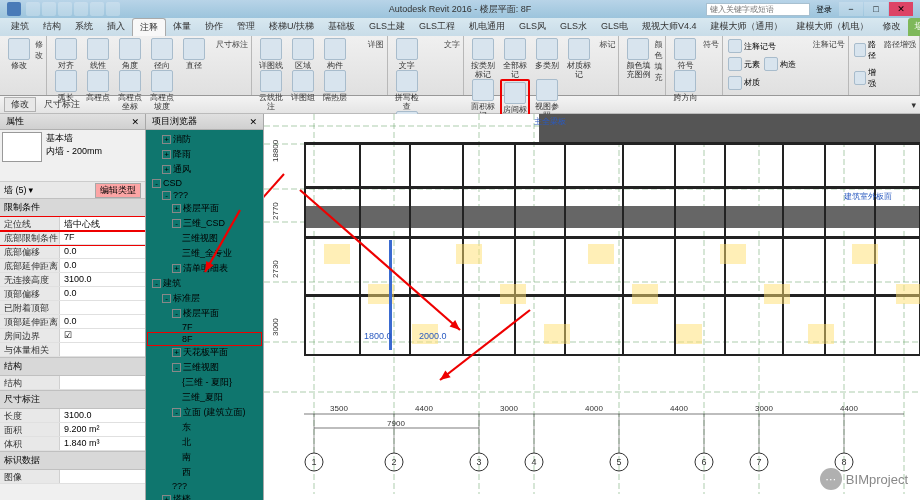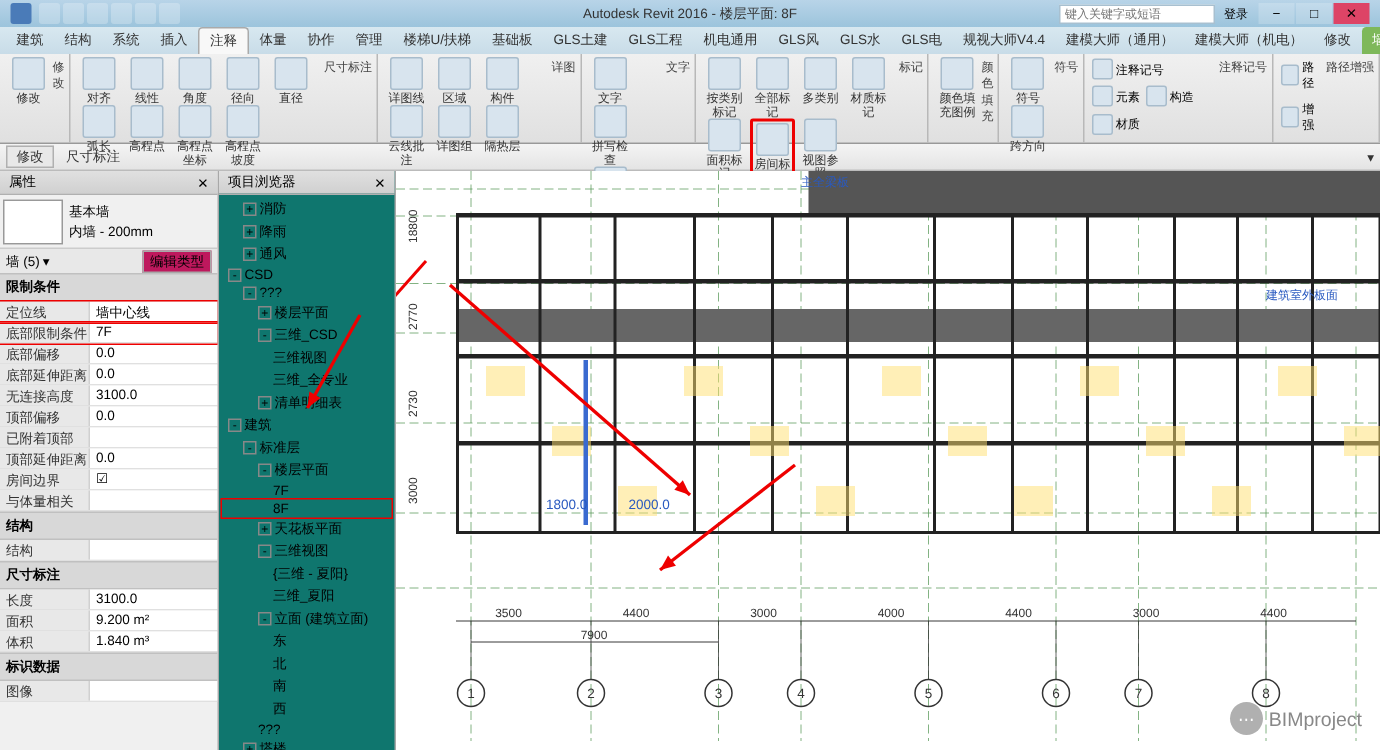--- a/index.html
+++ b/index.html
@@ -25,26 +25,26 @@
 .btn-sm .ico{width:14px;height:14px;background:#d8e4ee;border:1px solid #a8bccc;border-radius:2px;margin-right:2px}
 .highlight-box{border:2px solid #e00;border-radius:2px;padding:1px}
 .optbar{height:18px;background:linear-gradient(#f4f4f4,#e4e4e4);border-bottom:1px solid #bbb;display:flex;align-items:center;padding:0 4px;font-size:9px;color:#333}
 .optbar .mod{padding:0 6px;border:1px solid #b0b0b0;background:#e8e8e8;margin-right:4px}
 .optbar .lbl{margin:0 4px}
 .layout{display:flex;height:386px}
 .panel{width:146px;background:#f0f0f0;border-right:1px solid #a8a8a8;display:flex;flex-direction:column}
 .panel-title{height:16px;background:linear-gradient(#e0e0e0,#d0d0d0);font-size:9px;padding:2px 6px;border-bottom:1px solid #b0b0b0;display:flex;align-items:center}
 .panel-title .close-x{margin-left:auto;cursor:pointer}
 .prop-body{overflow-y:auto;flex:1}
-.type-sel{height:36px;display:flex;align-items:center;padding:2px;border-bottom:1px solid #ccc}
+.type-sel{height:52px;display:flex;padding:2px;border-bottom:1px solid #ccc}
 .type-sel .thumb{width:40px;height:30px;background:#fff;border:1px solid #999}
 .type-sel .info{font-size:9px;margin-left:4px}
 .prop-hdr{height:16px;display:flex;align-items:center;padding:0 4px;font-size:9px;background:#e8e8e8}
-.prop-hdr .edit{margin-left:auto;border:1px solid #a8a8a8;padding:0 4px;background:#be185d;cursor:pointer}
-.pgrid .section{background:#d8d8d8;font-size:9px;font-weight:bold;padding:2px 4px;border-top:1px solid #c0c0c0;border-bottom:1px solid #c0c0c0}
+.prop-hdr .edit{margin-left:auto;border:1px solid #a8a8a8;padding:0 4px;background:#fca5a5;cursor:pointer}
+.pgrid .section{background:#d8d8d8;font-size:9px;font-weight:normal;padding:2px 4px;border-top:1px solid #c0c0c0;border-bottom:1px solid #c0c0c0}
 .pgrid .row{display:flex;font-size:9px;height:14px;border-bottom:1px solid #e0e0e0}
 .pgrid .row .k{width:60px;padding:1px 4px;color:#333;background:#e8e8e8;border-right:1px solid #d0d0d0;overflow:hidden;white-space:nowrap}
 .pgrid .row .v{flex:1;padding:1px 4px;background:#fff;overflow:hidden;white-space:nowrap}
 .pgrid .row.hl{outline:1px solid #e00}
 .browser{width:118px;background:#0f766e;border-right:1px solid #a8a8a8;display:flex;flex-direction:column}
 .tree{flex:1;overflow:auto;font-size:9px;padding:2px}
 .tn{white-space:nowrap;padding:1px 0;cursor:pointer}
 .tn .tg{display:inline-block;width:9px;height:9px;border:1px solid #888;text-align:center;line-height:7px;font-size:8px;margin-right:2px}
 .tn.d1{padding-left:4px}.tn.d2{padding-left:14px}.tn.d3{padding-left:24px}.tn.d4{padding-left:34px}
 .tn.hl{outline:1px solid #e00}

